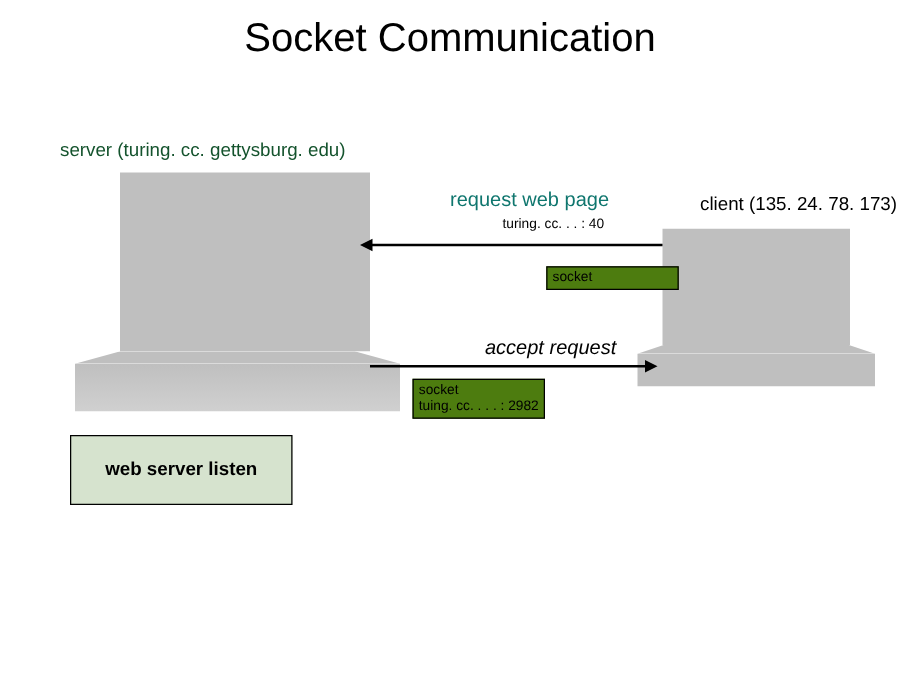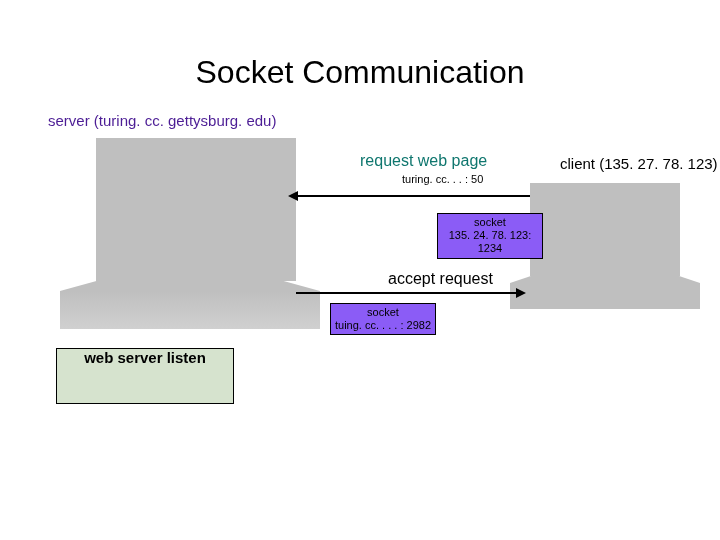--- a/index.html
+++ b/index.html
@@ -10,28 +10,27 @@
     background: #fff;
     position: relative;
     overflow: hidden;
   }
   .title {
     text-align: center;
     font-size: 32px;
     font-weight: normal;
     padding-top: 12px;
     color: #000;
-    margin-top: 42px;
   }
   .server-label {
     position: absolute;
     left: 48px;
     top: 112px;
     font-size: 15px;
-    color: #4c1d95;
+    color: #14532d;
   }
   .client-label {
     position: absolute;
     left: 560px;
     top: 155px;
     font-size: 15px;
     color: #000;
   }
   
   .server-monitor {
@@ -113,39 +112,40 @@
     left: -8px;
     top: -4px;
     width: 0; height: 0;
     border-top: 5px solid transparent;
     border-bottom: 5px solid transparent;
     border-right: 10px solid #000;
   }
   
   .socket-box {
     position: absolute;
-    background: #8b5cf6;
+    background: #4d7c0f;
     border: 1px solid #000;
-    text-align: center;
+    text-align: left;
     font-size: 11px;
     line-height: 1.2;
     padding: 2px 4px;
   }
   .client-socket {
     left: 437px;
     top: 213px;
     width: 106px;
   }
   
   .accept-label {
     position: absolute;
     left: 388px;
     top: 270px;
     font-size: 16px;
     color: #000;
+    font-style: italic;
   }
   
   .arrow-line-bottom {
     position: absolute;
     left: 296px;
     top: 292px;
     width: 222px;
     height: 2px;
     background: #000;
   }
@@ -168,50 +168,49 @@
   
   .listen-box {
     position: absolute;
     left: 56px;
     top: 348px;
     width: 178px;
     height: 56px;
     background: #d6e3ce;
     border: 1px solid #000;
     display: flex;
-    align-items: flex-start;
+    align-items: center;
     justify-content: center;
     text-align: center;
     font-size: 15px;
     font-weight: bold;
     line-height: 1.25;
   }
 </style>
 </head>
 <body>
 
 <h1 class="title">Socket Communication</h1>
 
 <div class="server-label">server (turing. cc. gettysburg. edu)</div>
-<div class="client-label">client (135. 27. 78. 123)</div>
+<div class="client-label">client (135. 24. 78. 173)</div>
 
 <div class="server-monitor"></div>
 <div class="server-keyboard"></div>
 
 <div class="client-monitor"></div>
 <div class="client-keyboard"></div>
 
 <div class="request-label">request web page</div>
-<div class="request-port">turing. cc. . . : 50</div>
+<div class="request-port">turing. cc. . . : 40</div>
 
 <div class="arrow-line-top"></div>
 
 <div class="socket-box client-socket">
   <div>socket</div>
-  <div>135. 24. 78. 123: 1234</div>
 </div>
 
 <div class="accept-label">accept request</div>
 
 <div class="arrow-line-bottom"></div>
 
 <div class="socket-box server-socket">
   <div>socket</div>
   <div>tuing. cc. . . . : 2982</div>
 </div>

